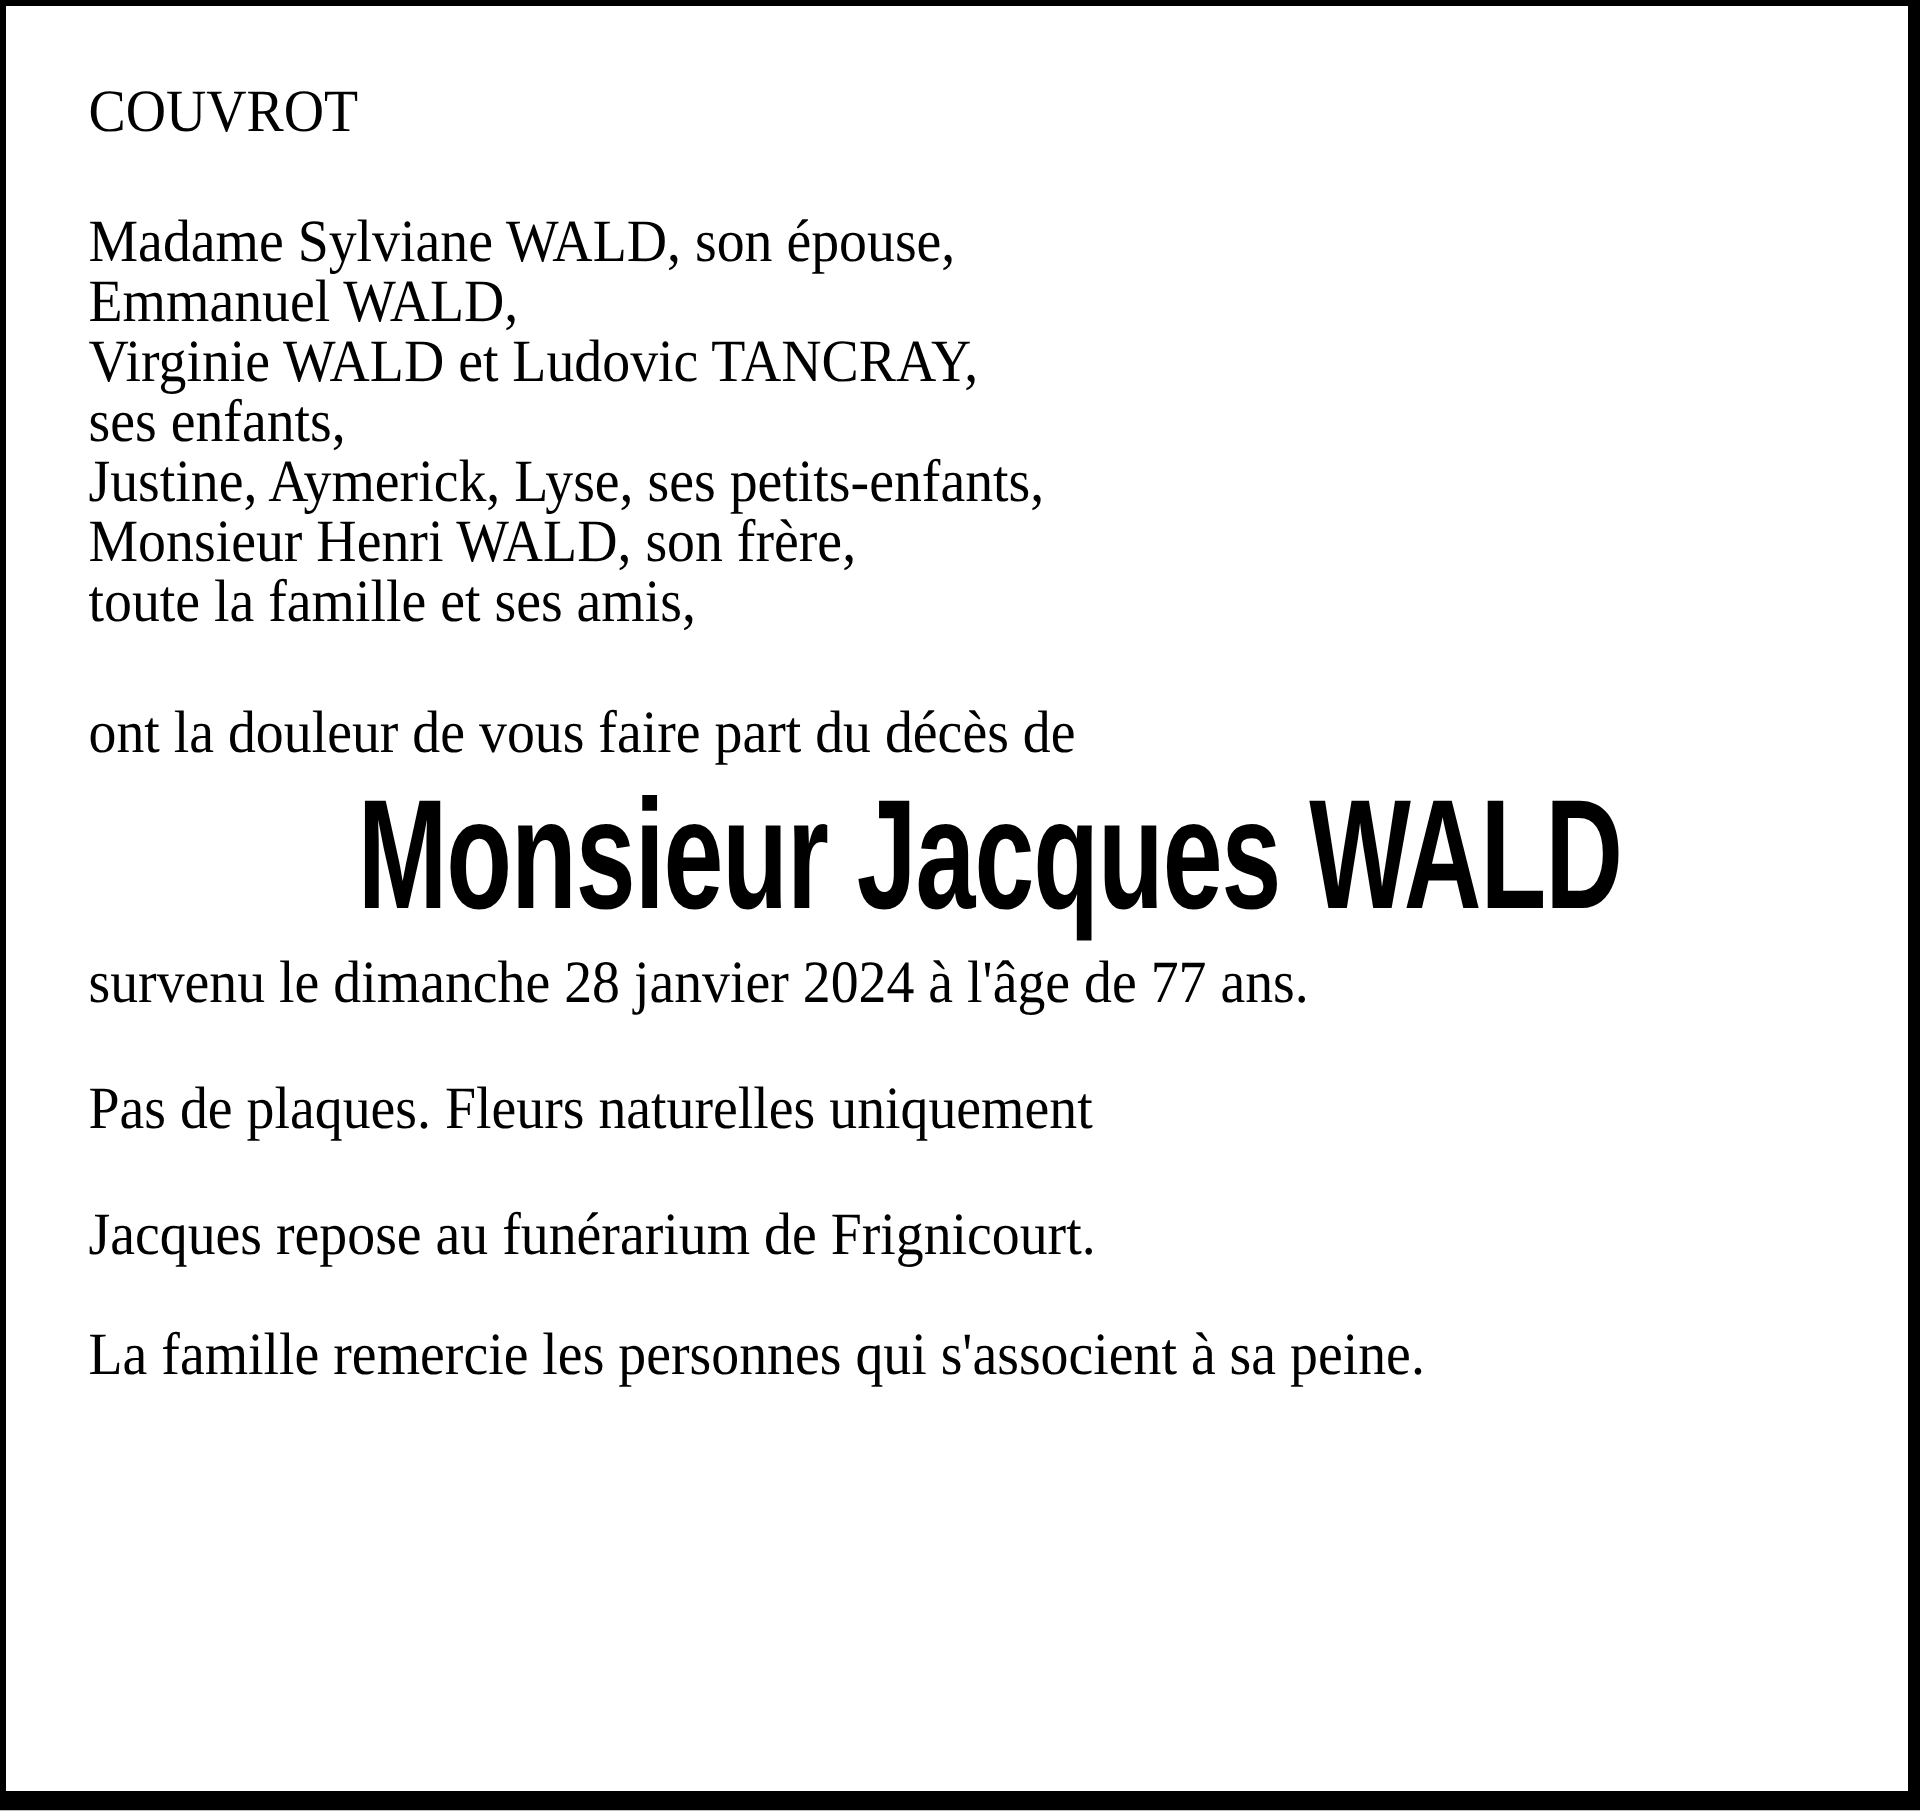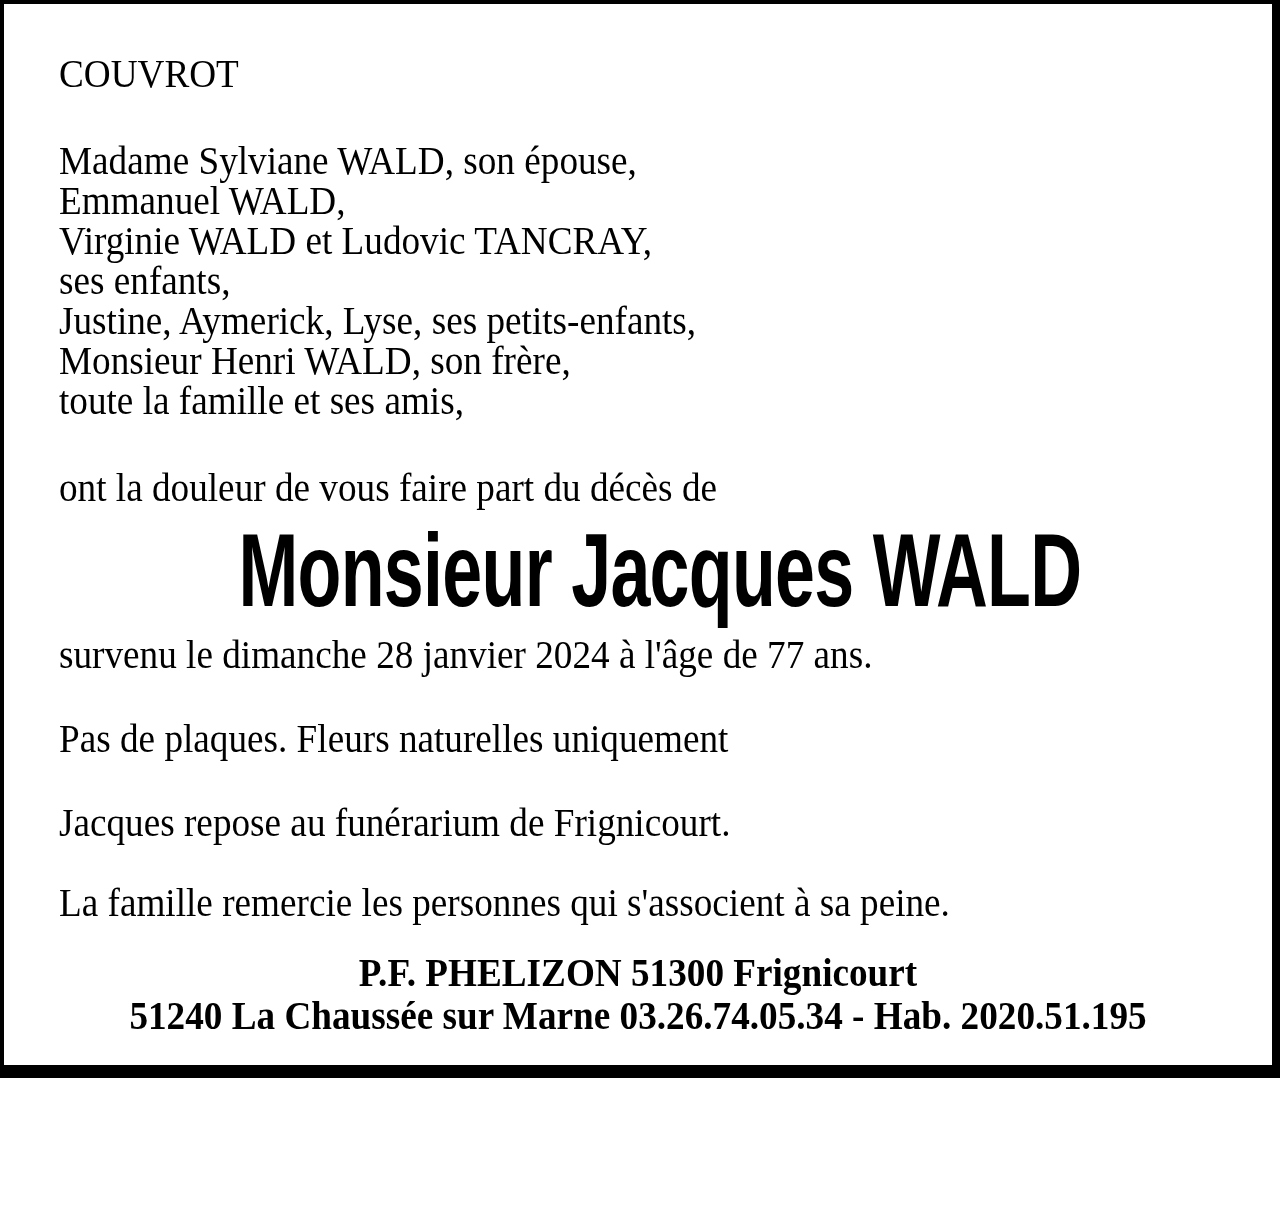--- a/index.html
+++ b/index.html
@@ -3,21 +3,21 @@
 <meta charset="utf-8">
 <style>
   html, body {
     margin: 0;
     padding: 0;
     background: #ffffff;
   }
   .notice {
     box-sizing: border-box;
     width: 1280px;
-    height: 1078px;
+    height: 1207px;
     background: #ffffff;
     border-style: solid;
     border-color: #000000;
     border-width: 4px 8px 13px 4px;
     padding: 50px 55px 0 55px;
     font-family: "Liberation Serif", serif;
     color: #000000;
     overflow: hidden;
   }
   .line {
@@ -84,18 +84,14 @@
 
   <p class="line cond death-info">survenu le dimanche 28 janvier 2024 à l'âge de 77 ans.</p>
 
 
   <p class="line cond block-gap-md">Pas de plaques. Fleurs naturelles uniquement</p>
 
   <p class="line cond block-gap-md">Jacques repose au funérarium de Frignicourt.</p>
 
   <p class="line cond block-gap-sm">La famille remercie les personnes qui s'associent à sa peine.</p>
 
-  <div class="footer">
-    <p class="line cond-center">P.F. PHELIZON 51300 Frignicourt</p>
-    <p class="line cond-center">51240 La Chaussée sur Marne 03.26.74.05.34 - Hab. 2020.51.195</p>
-  </div>
 
 </div>
 
 </body></html>

